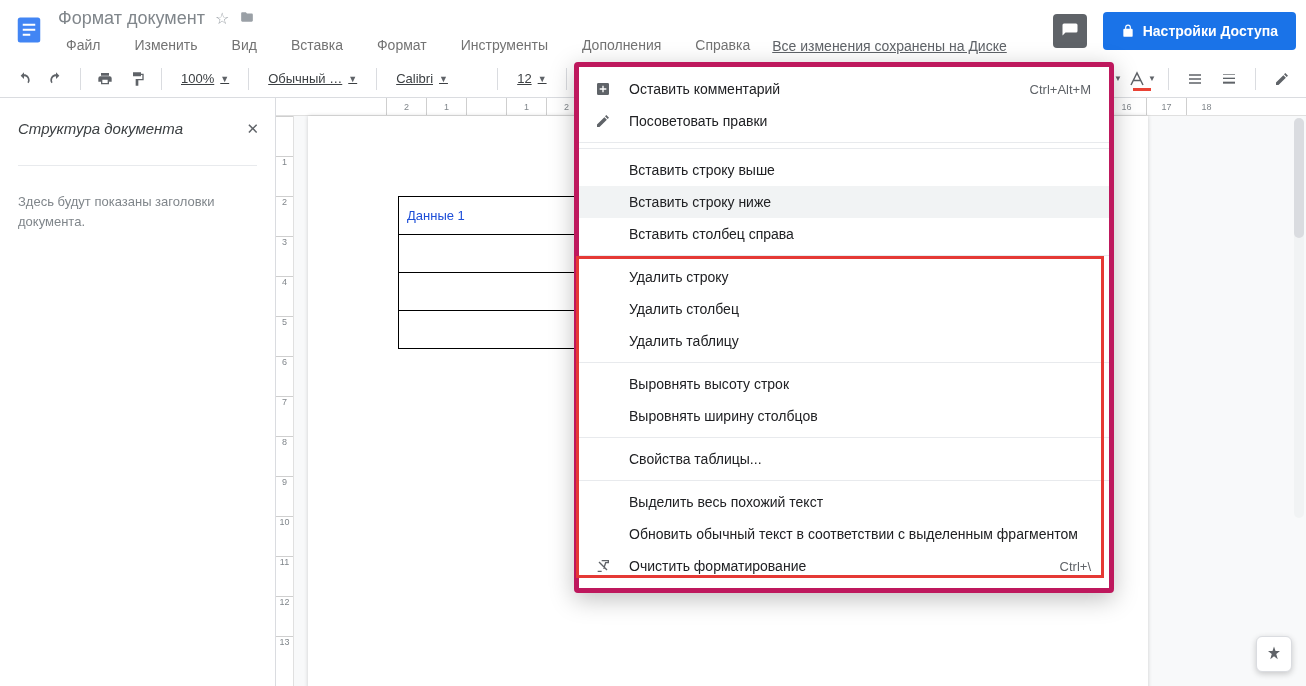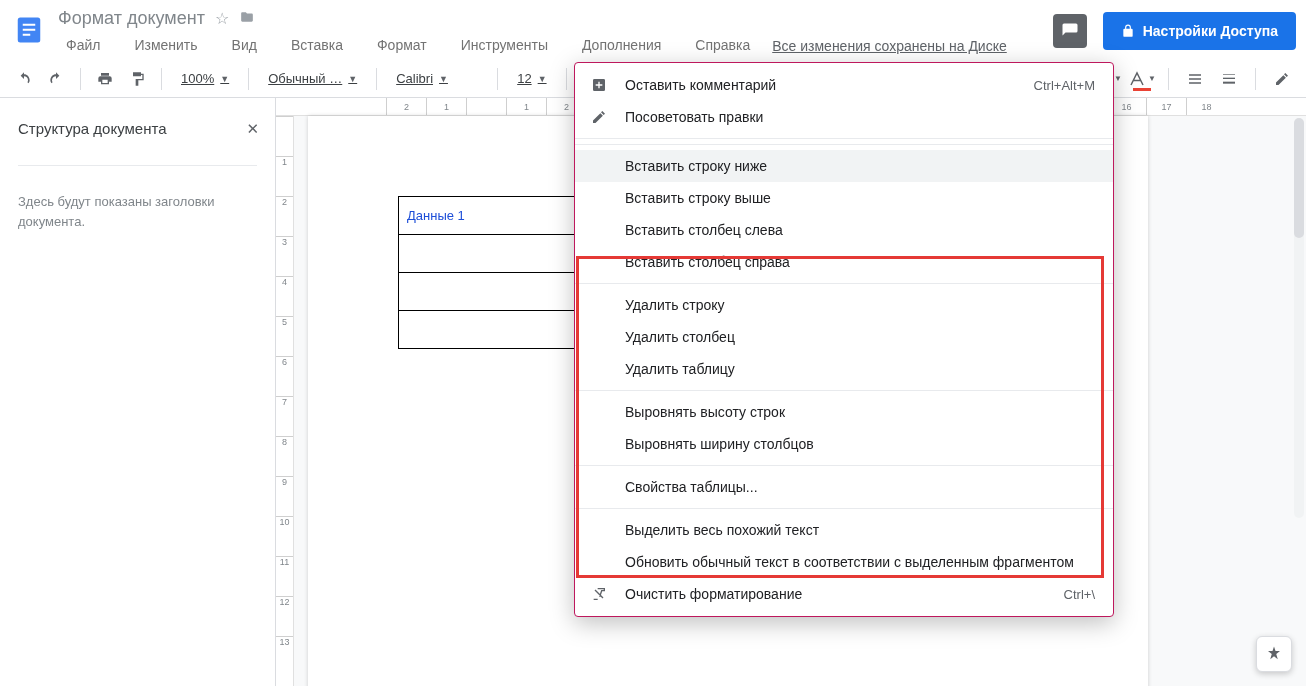--- a/index.html
+++ b/index.html
@@ -69,21 +69,21 @@
   .fillcolor,.textcolor{position:relative;}
   .color-underline{position:absolute;bottom:2px;left:5px;width:18px;height:3px;}
   .textcolor .color-underline{background:#ea4335;}
 
   
   .body-area{display:flex;height:calc(686px - 60px - 38px);}
   .outline-panel{
     width:276px;border-right:1px solid #dadce0;padding:22px 18px;
     font-size:14px;color:#3c4043;position:relative;
   }
-  .outline-title{font-size:15px;color:#3c4043;margin-bottom:28px;}
+  .outline-title{font-size:15px;color:#3c4043;margin-bottom:28px;font-style:italic;}
   .outline-close{position:absolute;top:22px;right:16px;color:#5f6368;font-size:15px;cursor:pointer;}
   .outline-divider{height:1px;background:#e8eaed;margin-bottom:26px;}
   .outline-placeholder{color:#80868b;font-size:13px;line-height:1.5;}
 
   .doc-area{flex:1;position:relative;background:#f8f9fa;overflow:hidden;}
 
   
   .h-ruler{height:18px;background:#fff;border-bottom:1px solid #e0e0e0;position:relative;font-size:9px;color:#80868b;}
   .h-ruler .marks{position:absolute;left:110px;right:0;top:0;height:100%;display:flex;}
   .h-ruler .marks span{flex:0 0 40px;text-align:center;border-left:1px solid #cfcfcf;line-height:18px;}
@@ -95,21 +95,21 @@
     position:absolute;left:32px;top:18px;width:840px;min-height:1000px;
     background:#fff;box-shadow:0 0 4px rgba(0,0,0,.18);
     padding:80px 90px;
   }
   .doc-table{border-collapse:collapse;width:300px;font-size:13px;color:#1d4ed8;}
   .doc-table td{border:1px solid #000;height:38px;padding:4px 8px;vertical-align:middle;}
 
   
   .ctx-menu{
     position:absolute;left:574px;top:62px;width:540px;
-    background:#fff;border:1px solid #be185d;border-radius:4px;
+    background:#fff;border:5px solid #be185d;border-radius:4px;
     box-shadow:0 6px 24px rgba(0,0,0,.25);
     padding:6px 0;font-size:14px;color:#202124;z-index:50;
   }
   .ctx-item{display:flex;align-items:center;height:32px;padding:0 18px 0 14px;gap:16px;cursor:pointer;}
   .ctx-item:hover,.ctx-item.hover{background:#f1f3f4;}
   .ctx-icon{width:20px;display:flex;justify-content:center;color:#5f6368;font-size:14px;}
   .ctx-icon.blank{width:20px;}
   .ctx-label{flex:1;}
   .ctx-shortcut{color:#5f6368;font-size:13px;}
   .ctx-sep{height:1px;background:#e8eaed;margin:5px 0;}
@@ -349,31 +349,27 @@
     <div class="ctx-item">
       <span class="ctx-icon">
         <svg width="16" height="16" viewBox="0 0 24 24" fill="#5f6368">
           <path d="M3 17.25V21h3.75L17.8 9.94l-3.75-3.75L3 17.25zM21 7l-4-4-2 2 4 4 2-2z"></path>
         </svg>
       </span>
       <span class="ctx-label">Посоветовать правки</span>
     </div>
     <div class="ctx-sep"></div>
     <div class="ctx-sep"></div>
+    <div class="ctx-item">
+      <span class="ctx-icon blank"></span>
+      <span class="ctx-label">Вставить строку выше</span>
+    </div>
     <div class="ctx-item hover">
       <span class="ctx-icon blank"></span>
       <span class="ctx-label">Вставить строку ниже</span>
-    </div>
-    <div class="ctx-item">
-      <span class="ctx-icon blank"></span>
-      <span class="ctx-label">Вставить строку выше</span>
-    </div>
-    <div class="ctx-item">
-      <span class="ctx-icon blank"></span>
-      <span class="ctx-label">Вставить столбец слева</span>
     </div>
     <div class="ctx-item">
       <span class="ctx-icon blank"></span>
       <span class="ctx-label">Вставить столбец справа</span>
     </div>
     <div class="ctx-sep"></div>
     <div class="ctx-item">
       <span class="ctx-icon blank"></span>
       <span class="ctx-label">Удалить строку</span>
     </div>

